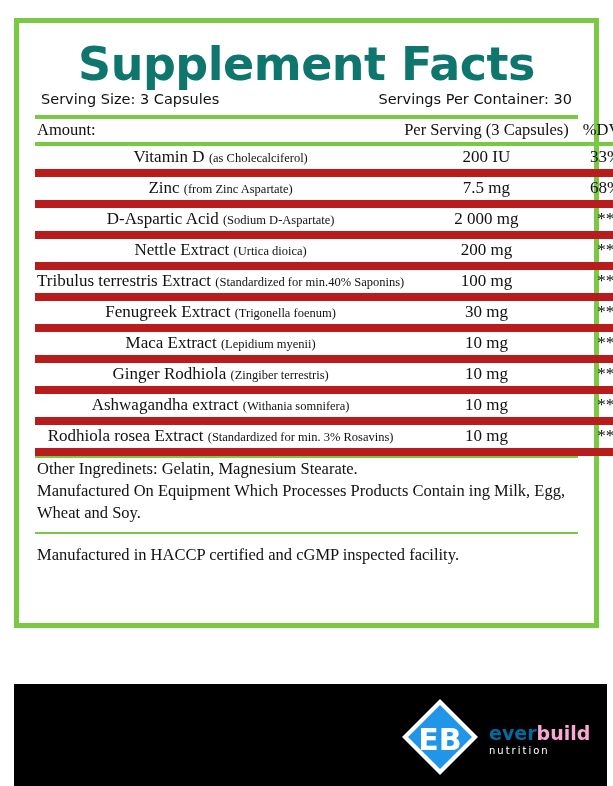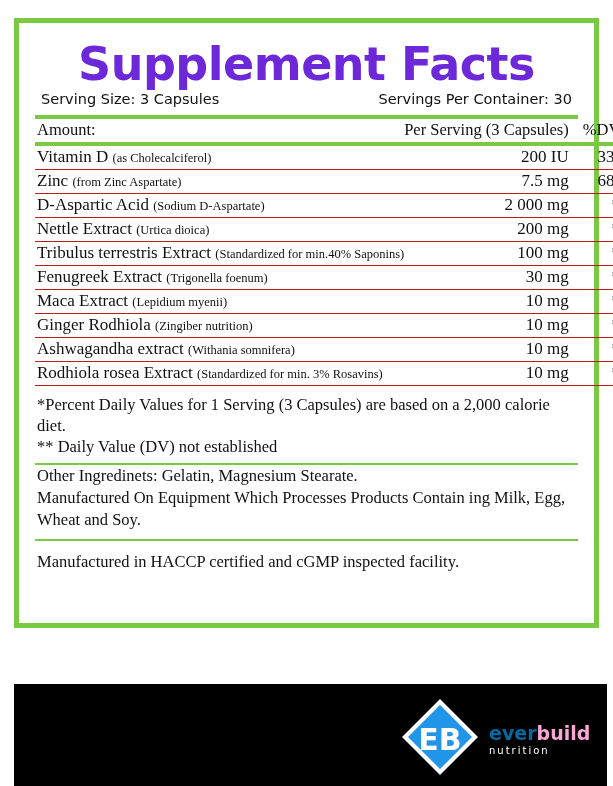--- a/index.html
+++ b/index.html
@@ -34,21 +34,21 @@
   .panel-inner {
     padding: 10px 16px 0 16px;
   }
   .title {
     font-family: "DejaVu Sans", sans-serif;
     font-weight: bold;
     font-size: 46px;
     line-height: 50px;
     letter-spacing: -0.5px;
     text-align: center;
-    color: #6d28d9;
+    color: #0f766e;
     margin: 6px 0 2px 0;
     white-space: nowrap;
   }
   .serving-row {
     display: flex;
     justify-content: space-between;
     font-family: "DejaVu Sans", sans-serif;
     font-size: 14.5px;
     padding: 0 6px 0 6px;
     margin-bottom: 8px;
@@ -66,21 +66,22 @@
   table.facts {
     width: 100%;
     border-collapse: collapse;
     font-size: 17px;
   }
   table.facts td {
     padding: 1px 0 2px 0;
     vertical-align: bottom;
   }
   table.facts tr.row td {
-    border-bottom: 1px solid #b91c1c;
+    border-bottom: 8px solid #b91c1c;
+    text-align: center;
   }
   table.facts tr.head td {
     border-bottom: 4px solid #7ac943;
     padding-bottom: 2px;
   }
   .c-name {
     text-align: left;
     padding-left: 2px !important;
     white-space: nowrap;
   }
@@ -254,21 +255,21 @@
               <span>Maca Extract</span>
               <span class="sub">(Lepidium myenii)</span>
             </td>
             <td class="c-amt">10 mg</td>
             <td class="c-dv">**</td>
           </tr>
 
           <tr class="row">
             <td class="c-name">
               <span>Ginger Rodhiola</span>
-              <span class="sub">(Zingiber nutrition)</span>
+              <span class="sub">(Zingiber terrestris)</span>
             </td>
             <td class="c-amt">10 mg</td>
             <td class="c-dv">**</td>
           </tr>
 
           <tr class="row">
             <td class="c-name">
               <span>Ashwagandha extract</span>
               <span class="sub">(Withania somnifera)</span>
             </td>
@@ -280,24 +281,20 @@
             <td class="c-name">
               <span>Rodhiola rosea Extract</span>
               <span class="sub">(Standardized for min. 3% Rosavins)</span>
             </td>
             <td class="c-amt">10 mg</td>
             <td class="c-dv">**</td>
           </tr>
         </tbody>
       </table>
 
-      <div class="notes">
-        <p>*Percent Daily Values for 1 Serving (3 Capsules) are based on a 2,000 calorie diet.</p>
-        <p>** Daily Value (DV) not established</p>
-      </div>
 
       <div class="rule-thin"></div>
 
       <div class="block2">
         <div>Other Ingredinets: Gelatin, Magnesium Stearate.</div>
         <div>Manufactured On Equipment Which Processes Products Contain ing Milk, Egg, Wheat and Soy.</div>
       </div>
 
       <div class="rule-thin"></div>
 

